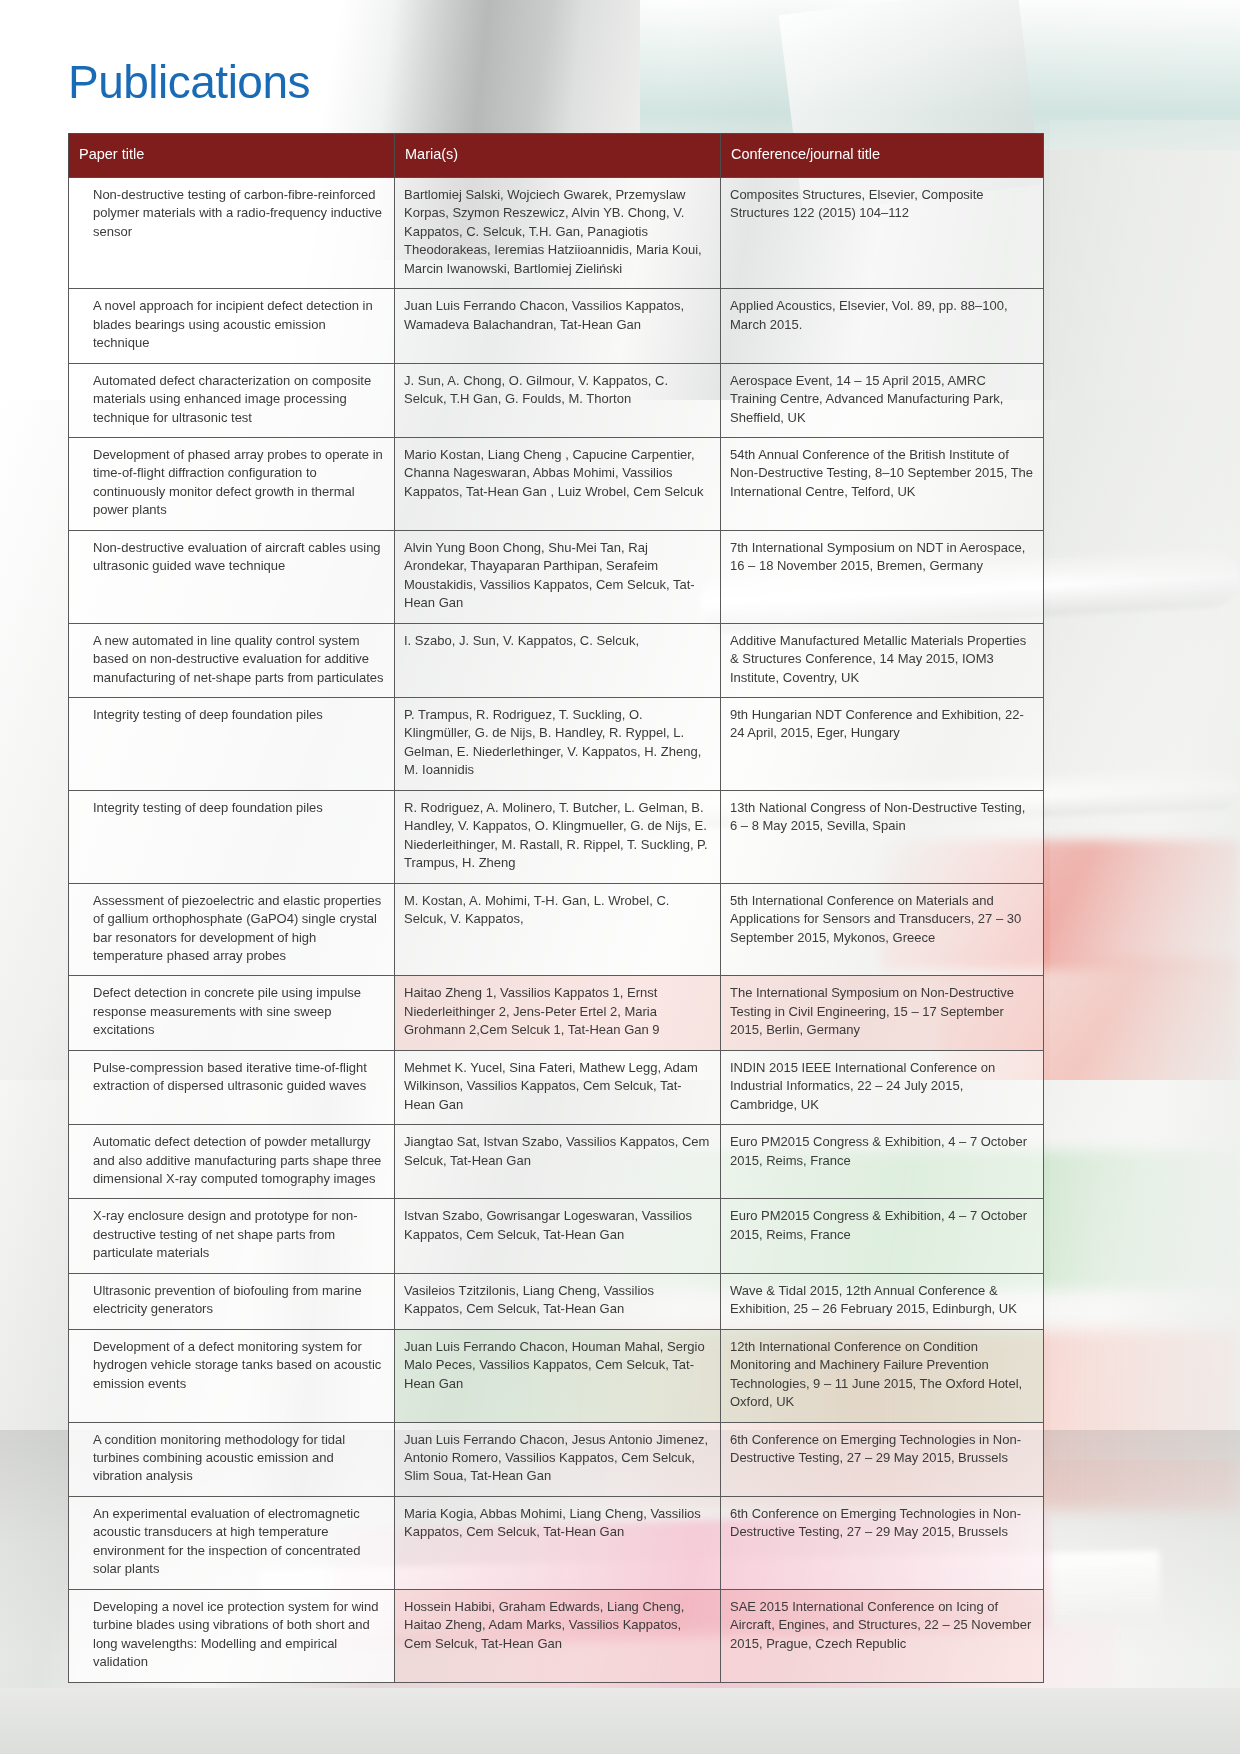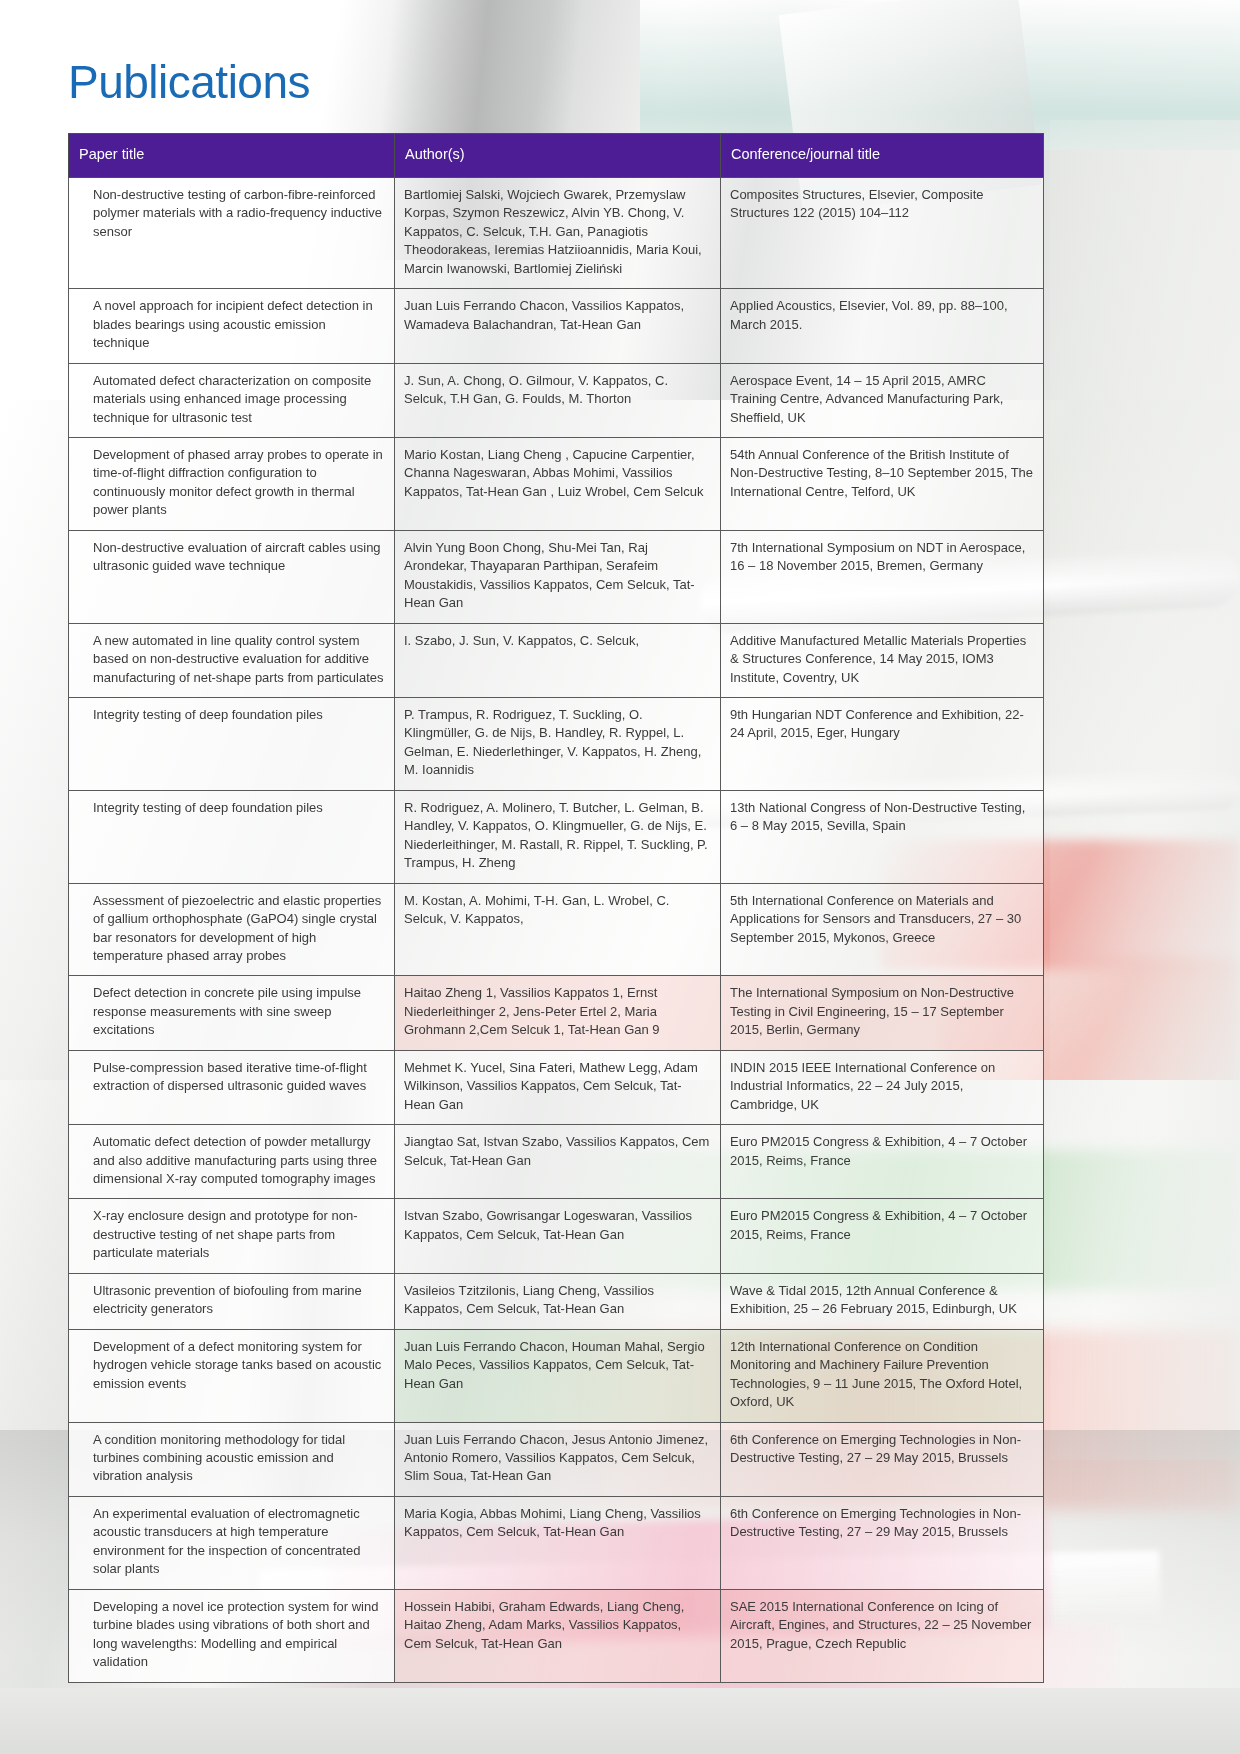--- a/index.html
+++ b/index.html
@@ -152,21 +152,21 @@
     width: 975px;
     border-collapse: collapse;
     table-layout: fixed;
   }
 
   .pub-table col.c1 { width: 326px; }
   .pub-table col.c2 { width: 326px; }
   .pub-table col.c3 { width: 323px; }
 
   .pub-table thead th {
-    background: #4c1d95;
+    background: #7f1d1d;
     color: #ffffff;
     font-size: 14.5px;
     font-weight: normal;
     text-align: left;
     padding: 12px 10px 15px 10px;
     vertical-align: top;
     border: 1px solid #4c4c4c;
   }
 
   .pub-table tbody td {
@@ -231,21 +231,21 @@
 
   <table class="pub-table">
     <colgroup>
       <col class="c1">
         <col class="c2">
         <col class="c3">
     </colgroup>
     <thead>
       <tr>
         <th>Paper title</th>
-        <th>Author(s)</th>
+        <th>Maria(s)</th>
         <th>Conference/journal title</th>
       </tr>
     </thead>
     <tbody id="tbody">
         <tr>
           <td class="col-title">Non-destructive testing of carbon-fibre-reinforced polymer materials with a radio-frequency inductive sensor</td>
           <td class="col-auth">Bartlomiej Salski, Wojciech Gwarek, Przemyslaw Korpas, Szymon Reszewicz, Alvin YB. Chong, V. Kappatos, C. Selcuk, T.H. Gan, Panagiotis Theodorakeas, Ieremias Hatziioannidis, Maria Koui,  Marcin Iwanowski, Bartlomiej Zieliński</td>
           <td class="col-conf">Composites Structures, Elsevier, Composite Structures 122 (2015) 104–112</td>
         </tr>
         <tr>
@@ -292,21 +292,21 @@
           <td class="col-title">Defect detection in concrete pile using impulse response measurements with sine sweep excitations</td>
           <td class="col-auth">Haitao Zheng 1, Vassilios Kappatos 1, Ernst Niederleithinger 2, Jens-Peter Ertel 2, Maria Grohmann 2,Cem Selcuk 1, Tat-Hean Gan 9</td>
           <td class="col-conf">The International Symposium on Non-Destructive Testing in Civil Engineering, 15 – 17 September 2015, Berlin, Germany</td>
         </tr>
         <tr>
           <td class="col-title">Pulse-compression based iterative time-of-flight extraction of dispersed ultrasonic guided waves</td>
           <td class="col-auth">Mehmet K. Yucel, Sina Fateri, Mathew Legg, Adam Wilkinson, Vassilios Kappatos, Cem Selcuk, Tat-Hean Gan</td>
           <td class="col-conf">INDIN 2015 IEEE International Conference on Industrial Informatics, 22 – 24 July 2015, Cambridge, UK</td>
         </tr>
         <tr>
-          <td class="col-title">Automatic defect detection of powder metallurgy and also additive manufacturing parts using three dimensional X-ray computed tomography images</td>
+          <td class="col-title">Automatic defect detection of powder metallurgy and also additive manufacturing parts shape three dimensional X-ray computed tomography images</td>
           <td class="col-auth">Jiangtao Sat, Istvan Szabo, Vassilios Kappatos, Cem Selcuk, Tat-Hean Gan</td>
           <td class="col-conf">Euro PM2015 Congress &amp; Exhibition, 4 – 7 October 2015, Reims, France</td>
         </tr>
         <tr>
           <td class="col-title">X-ray enclosure design and prototype for non-destructive testing of net shape parts from particulate materials</td>
           <td class="col-auth">Istvan Szabo, Gowrisangar Logeswaran, Vassilios Kappatos, Cem Selcuk, Tat-Hean Gan</td>
           <td class="col-conf">Euro PM2015 Congress &amp; Exhibition, 4 – 7 October 2015, Reims, France</td>
         </tr>
         <tr>
           <td class="col-title">Ultrasonic prevention of biofouling from marine electricity generators</td>

